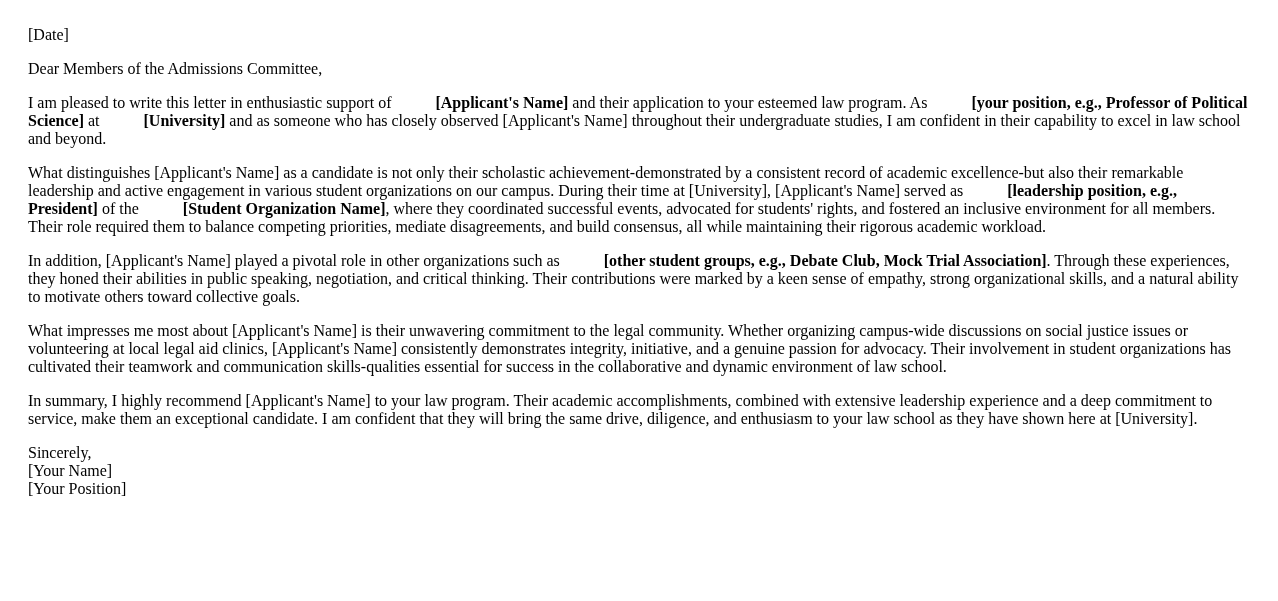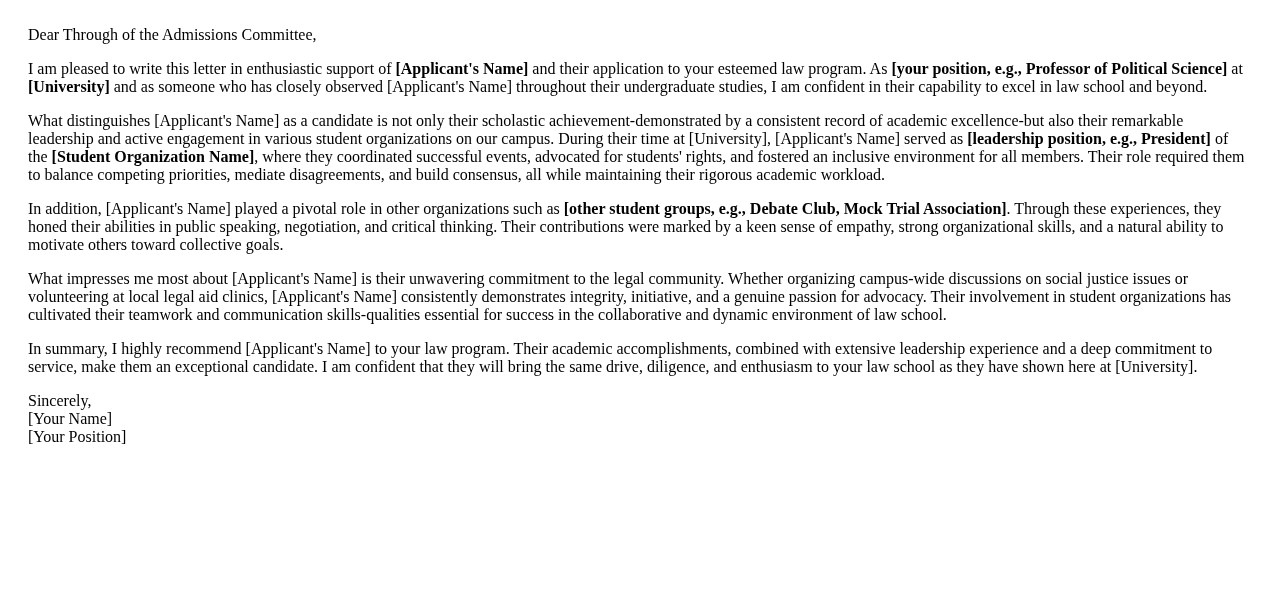--- a/index.html
+++ b/index.html
@@ -22,27 +22,29 @@
     color: #000000;
     background: #ffffff;
     overflow: hidden;
   }
   .letter p {
     margin: 0 0 16px 0;
     padding: 0;
   }
   .letter b {
     font-weight: bold;
+    margin-left: 40px;
   }
 </style>
 </head>
 <body>
 
 <div class="letter">
-  <p>Dear Through of the Admissions Committee,</p>
+  <p>[Date]</p>
+  <p>Dear Members of the Admissions Committee,</p>
   <div>
       <p><span>I am pleased to write this letter in enthusiastic support of </span><b>[Applicant's Name]</b><span> and their application to your esteemed law program. As </span><b>[your position, e.g., Professor of Political Science]</b><span> at </span><b>[University]</b><span> and as someone who has closely observed [Applicant's Name] throughout their undergraduate studies, I am confident in their capability to excel in law school and beyond.</span></p>
       <p><span>What distinguishes [Applicant's Name] as a candidate is not only their scholastic achievement-demonstrated by a consistent record of academic excellence-but also their remarkable leadership and active engagement in various student organizations on our campus. During their time at [University], [Applicant's Name] served as </span><b>[leadership position, e.g., President]</b><span> of the </span><b>[Student Organization Name]</b><span>, where they coordinated successful events, advocated for students' rights, and fostered an inclusive environment for all members. Their role required them to balance competing priorities, mediate disagreements, and build consensus, all while maintaining their rigorous academic workload.</span></p>
       <p><span>In addition, [Applicant's Name] played a pivotal role in other organizations such as </span><b>[other student groups, e.g., Debate Club, Mock Trial Association]</b><span>. Through these experiences, they honed their abilities in public speaking, negotiation, and critical thinking. Their contributions were marked by a keen sense of empathy, strong organizational skills, and a natural ability to motivate others toward collective goals.</span></p>
       <p><span>What impresses me most about [Applicant's Name] is their unwavering commitment to the legal community. Whether organizing campus-wide discussions on social justice issues or volunteering at local legal aid clinics, [Applicant's Name] consistently demonstrates integrity, initiative, and a genuine passion for advocacy. Their involvement in student organizations has cultivated their teamwork and communication skills-qualities essential for success in the collaborative and dynamic environment of law school.</span></p>
       <p><span>In summary, I highly recommend [Applicant's Name] to your law program. Their academic accomplishments, combined with extensive leadership experience and a deep commitment to service, make them an exceptional candidate. I am confident that they will bring the same drive, diligence, and enthusiasm to your law school as they have shown here at [University].</span></p>
     </div>
   <p>Sincerely,<br>[Your Name]<br>[Your Position]</p>
 </div>
 

